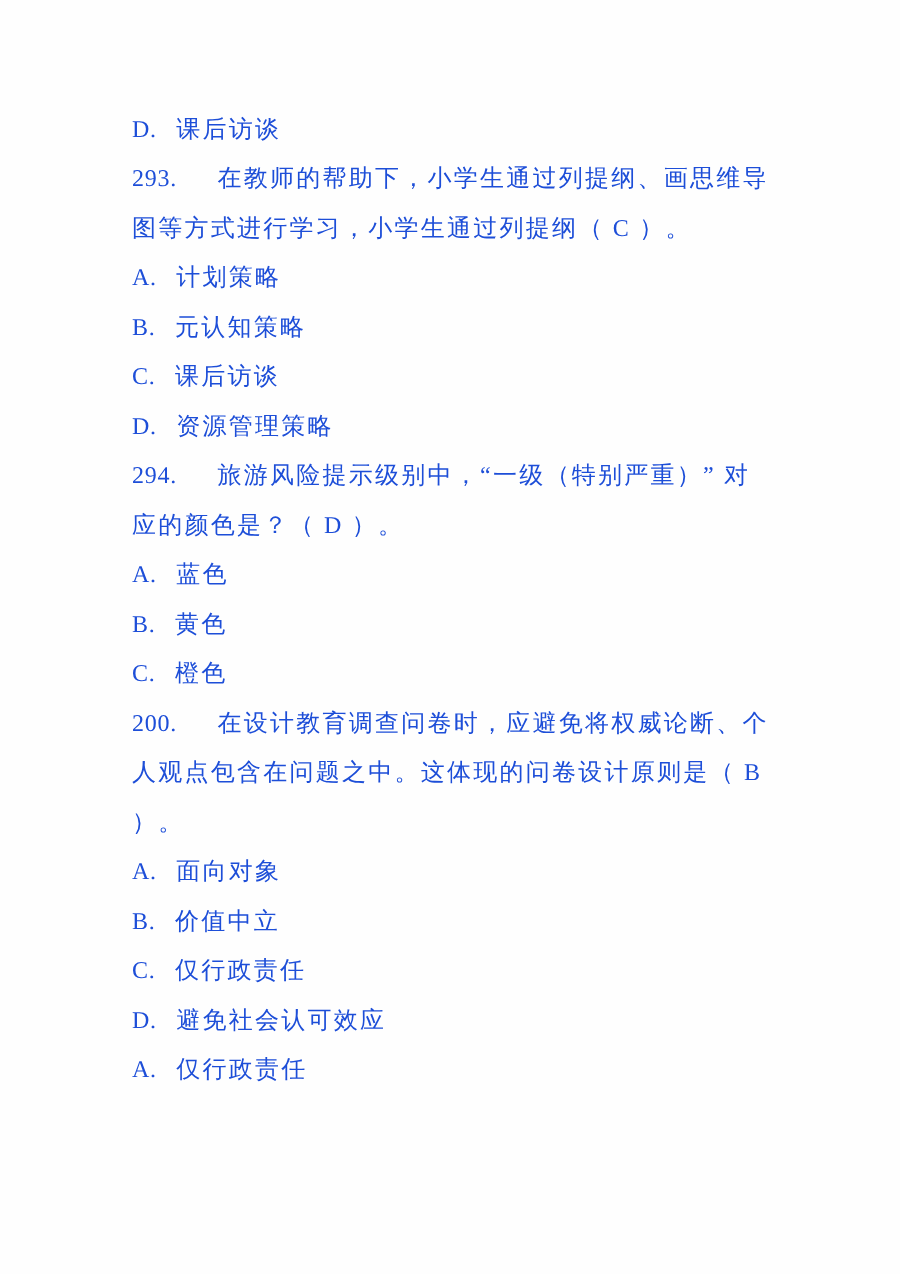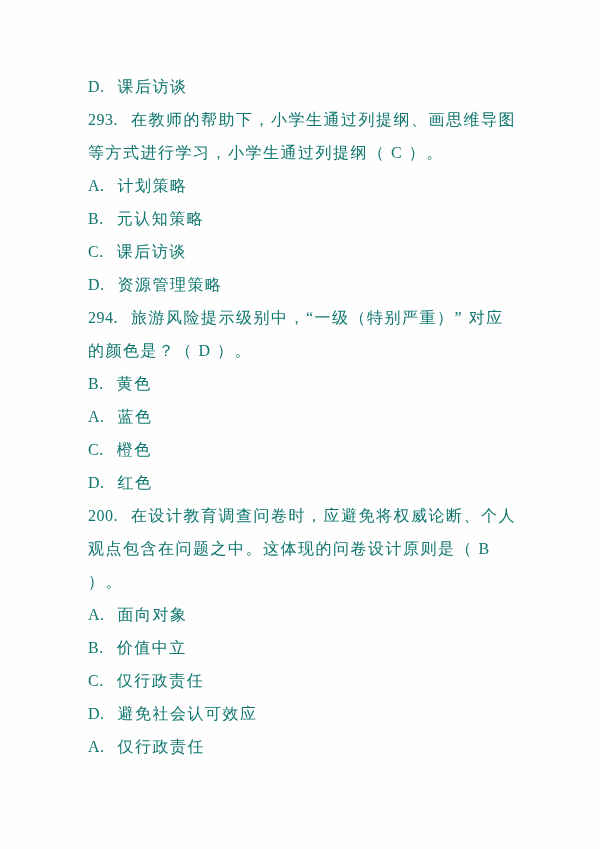--- a/index.html
+++ b/index.html
@@ -7,40 +7,40 @@
     padding: 0;
     background: #ffffff;
   }
   .page {
     position: relative;
     width: 600px;
     height: 849px;
     background: #fefefe;
     overflow: hidden;
     font-family: "Liberation Serif", "DejaVu Serif", serif;
-    color: #0f766e;
+    color: #1d4ed8;
   }
   .content {
     position: absolute;
     left: 88px;
     top: 70px;
     width: 428px;
   }
   p.line {
     margin: 0;
     padding: 0;
     font-size: 16px;
     line-height: 33px;
     letter-spacing: 1.5px;
     text-align: left;
     word-break: break-all;
   }
   .q-num {
     letter-spacing: 0.5px;
-    margin-right: 13px;
+    margin-right: 27px;
   }
   .opt-label {
     letter-spacing: 0.5px;
     margin-right: 13px;
   }
   .question { margin: 0; }
 </style>
 </head>
 <body>
 
@@ -52,24 +52,23 @@
     <div class="question">
       <p class="line"><span class="q-num">293.</span><span>在教师的帮助下，小学生通过列提纲、画思维导图等方式进行学习，小学生通过列提纲（ C ）。</span></p>
       <p class="line"><span class="opt-label">A.</span><span>计划策略</span></p>
       <p class="line"><span class="opt-label">B.</span><span>元认知策略</span></p>
       <p class="line"><span class="opt-label">C.</span><span>课后访谈</span></p>
       <p class="line"><span class="opt-label">D.</span><span>资源管理策略</span></p>
     </div>
 
     <div class="question">
       <p class="line"><span class="q-num">294.</span><span>旅游风险提示级别中，“一级（特别严重）” 对应的颜色是？（ D ）。</span></p>
+      <p class="line"><span class="opt-label">A.</span><span>蓝色</span></p>
       <p class="line"><span class="opt-label">B.</span><span>黄色</span></p>
-      <p class="line"><span class="opt-label">A.</span><span>蓝色</span></p>
       <p class="line"><span class="opt-label">C.</span><span>橙色</span></p>
-      <p class="line"><span class="opt-label">D.</span><span>红色</span></p>
     </div>
 
     <div class="question">
       <p class="line"><span class="q-num">200.</span><span>在设计教育调查问卷时，应避免将权威论断、个人观点包含在问题之中。这体现的问卷设计原则是（ B ）。</span></p>
       <p class="line"><span class="opt-label">A.</span><span>面向对象</span></p>
       <p class="line"><span class="opt-label">B.</span><span>价值中立</span></p>
       <p class="line"><span class="opt-label">C.</span><span>仅行政责任</span></p>
       <p class="line"><span class="opt-label">D.</span><span>避免社会认可效应</span></p>
     </div>
 

